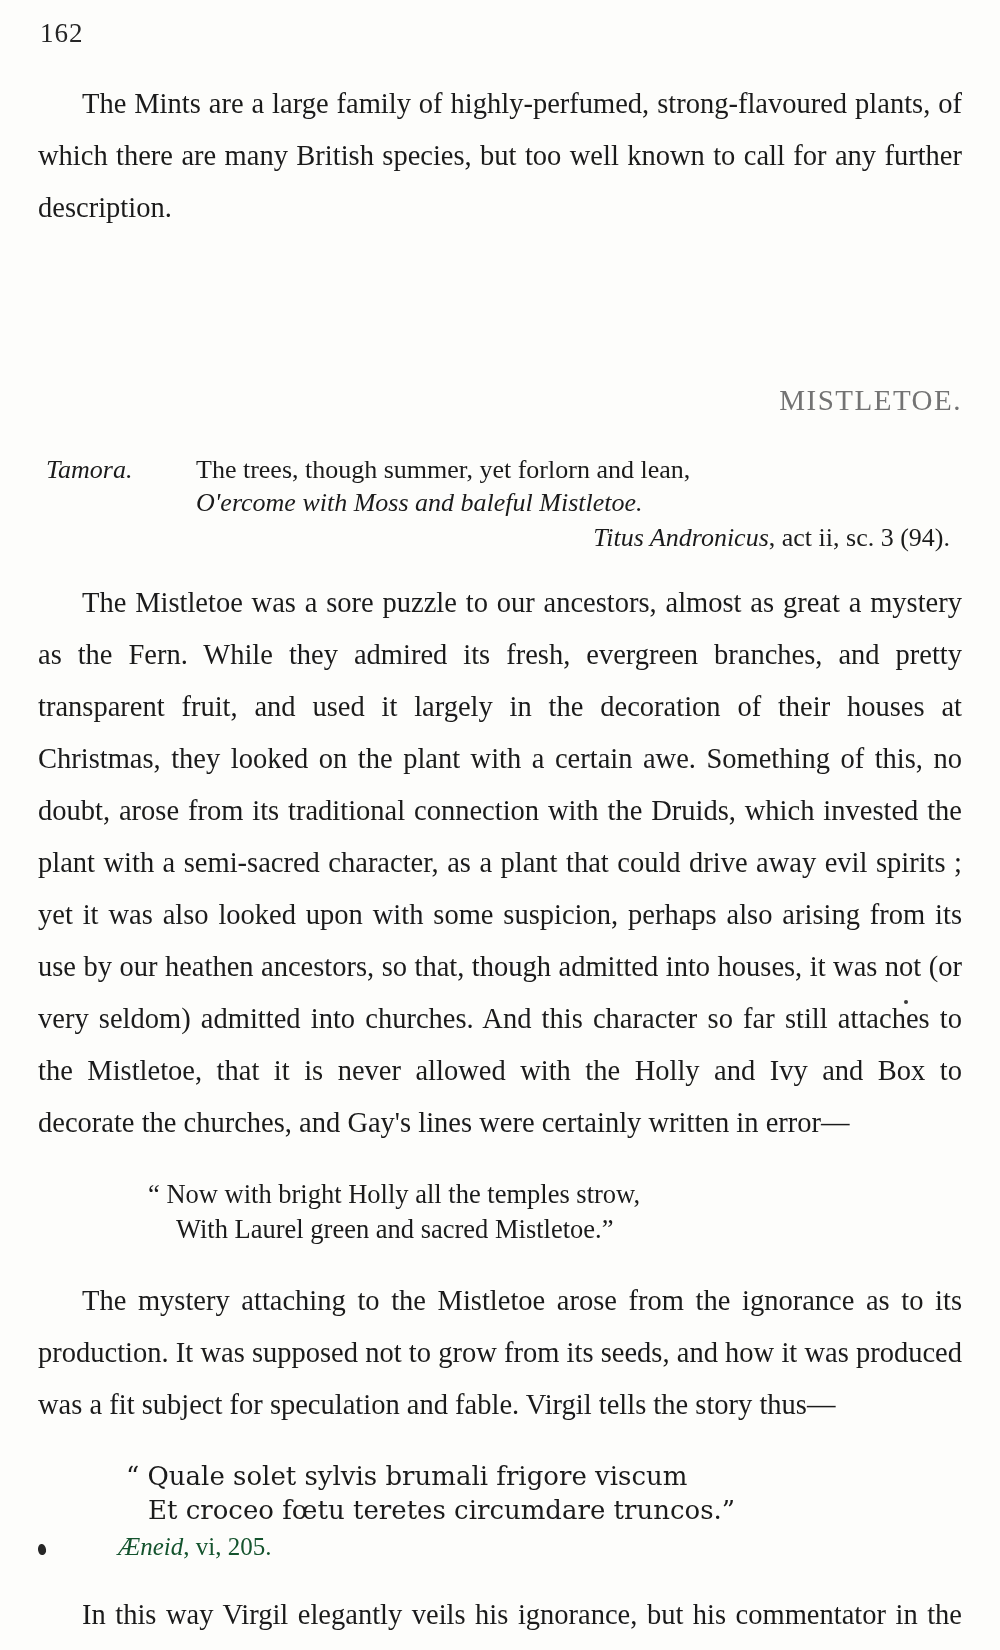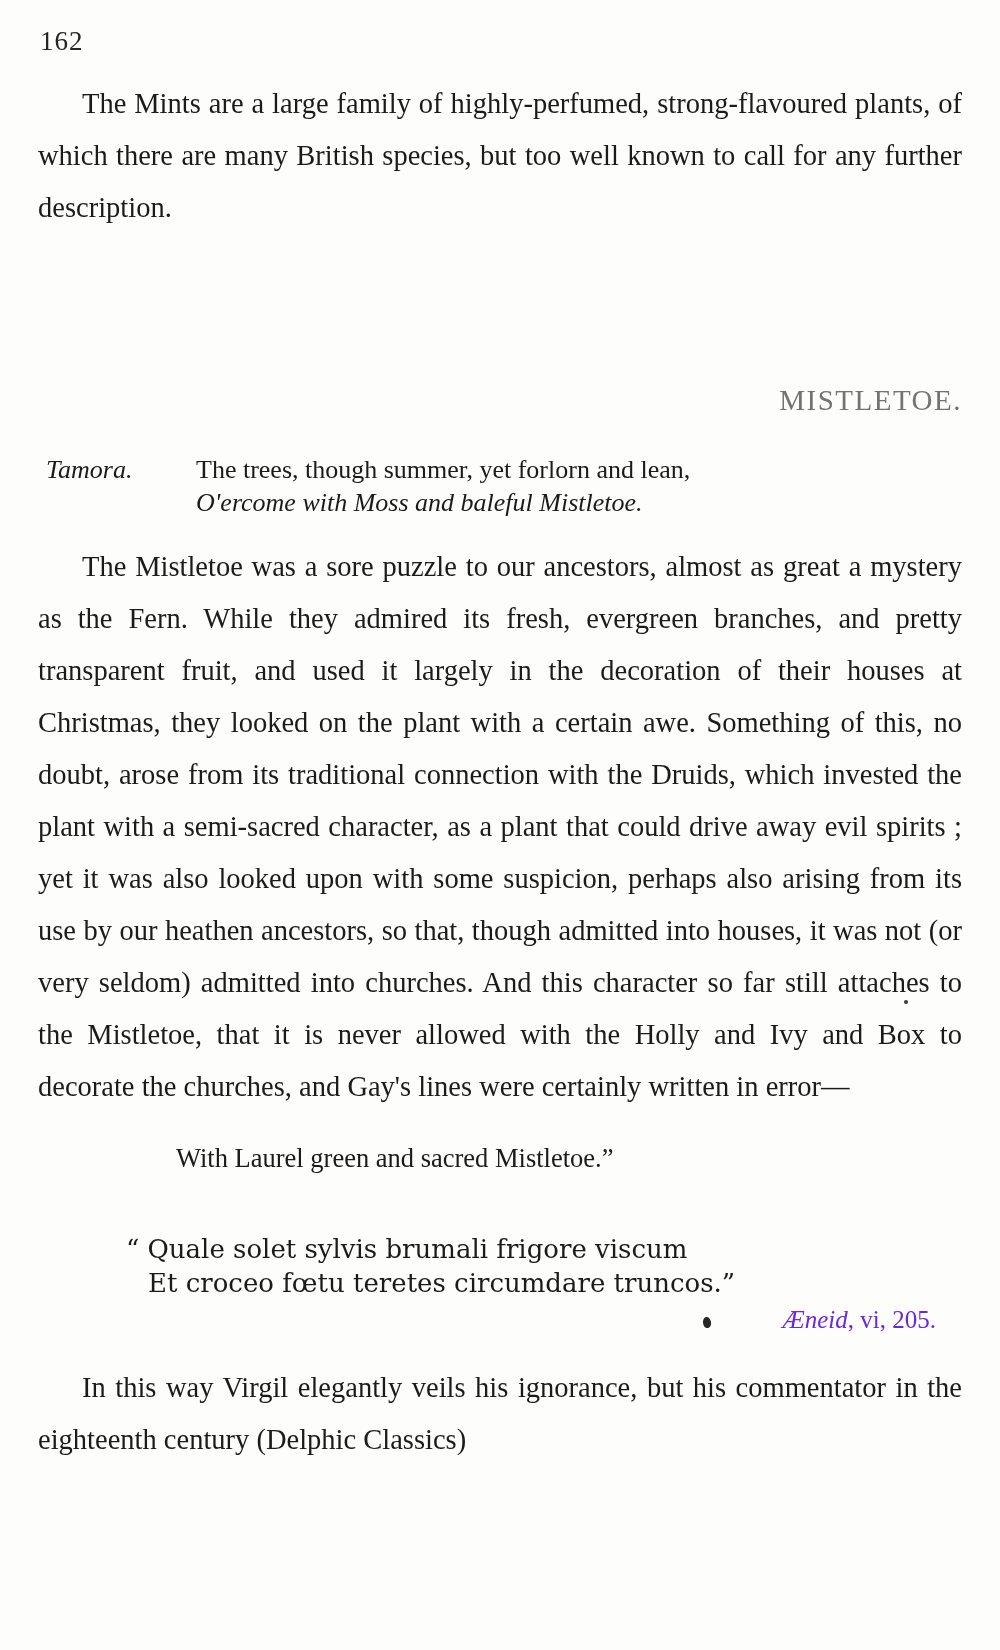--- a/index.html
+++ b/index.html
@@ -19,21 +19,21 @@
     position: relative;
     width: 1000px;
     height: 1650px;
     box-sizing: border-box;
     padding: 0;
     
     background: #fdfdfb;
   }
   .header {
     position: absolute;
-    top: 26px;
+    top: 18px;
     left: 40px;
     right: 40px;
     height: 40px;
   }
   .folio {
     position: absolute;
     left: 0;
     top: 0;
     font-size: 27px;
     letter-spacing: 1px;
@@ -124,25 +124,24 @@
     font-size: 26px;
     line-height: 34px;
     color: #1b1b1b;
     padding-left: 88px;
     font-family: "DejaVu Serif", serif;
   }
   .latin .l { display: block; }
   .latin .l2, .latin .l3 { padding-left: 22px; }
 
   .citation-latin {
-    text-align: right;
     font-size: 25px;
     margin-top: 6px;
     padding-right: 26px;
-    color: #6d28d9;
+    color: #14532d;
   }
   .citation-latin .work { font-style: italic; }
   .inkdot {
     display: inline-block;
     width: 8px;
     height: 11px;
     background: #262626;
     border-radius: 50% 50% 45% 45%;
     vertical-align: middle;
     margin-right: 72px;
@@ -175,34 +174,39 @@
 
     <h2 class="section-title">MISTLETOE.</h2>
 
     <div class="gap-med"></div>
 
     <div class="quote-block">
       <div class="quote-line-1">
         <span class="speaker">Tamora.</span><span>The trees, though summer, yet forlorn and lean,</span>
       </div>
       <div class="quote-line-2">O'ercome with Moss and baleful Mistletoe.</div>
+      <div class="citation">
+        <span class="work">Titus Andronicus</span><span>, act ii, sc. 3 (94).</span>
+      </div>
     </div>
 
     <div class="gap-small"></div>
 
     <p class="para indent">The Mistletoe was a sore puzzle to our ancestors, almost as great a mystery as the Fern. While they admired its fresh, evergreen branches, and pretty transparent fruit, and used it largely in the decoration of their houses at Christmas, they looked on the plant with a certain awe. Something of this, no doubt, arose from its traditional connection with the Druids, which invested the plant with a semi-sacred character, as a plant that could drive away evil spirits ; yet it was also looked upon with some suspicion, perhaps also arising from its use by our heathen ancestors, so that, though admitted into houses, it was not (or very seldom) admitted into churches. And this character so far still attaches to the Mistletoe, that it is never allowed with the Holly and Ivy and Box to decorate the churches, and Gay's lines were certainly written in error—</p>
 
     <div class="gap-med"></div>
 
     <div class="verse">
+      <span class="l1">“ Now with bright Holly all the temples strow,</span>
       <span class="l2">With Laurel green and sacred Mistletoe.”</span>
     </div>
 
     <div class="gap-med"></div>
 
+    <p class="para indent">The mystery attaching to the Mistletoe arose from the ignorance as to its production. It was supposed not to grow from its seeds, and how it was produced was a fit subject for speculation and fable. Virgil tells the story thus—</p>
 
     <div class="gap-med"></div>
 
     <div class="latin">
       <span class="l l1">“ Quale solet sylvis brumali frigore viscum</span>
       <span class="l l3">Et croceo fœtu teretes circumdare truncos.”</span>
     </div>
 
     <div class="citation-latin">
       <span class="inkdot"></span><span class="work">Æneid</span><span>, vi, 205.</span>

